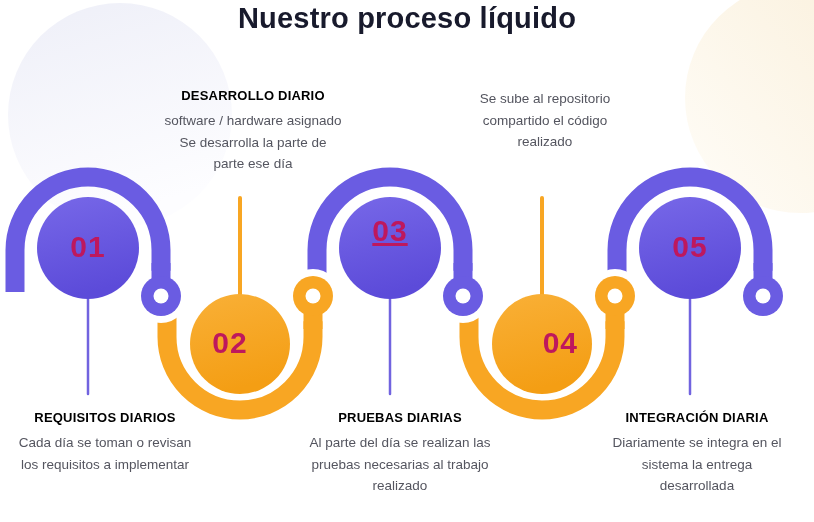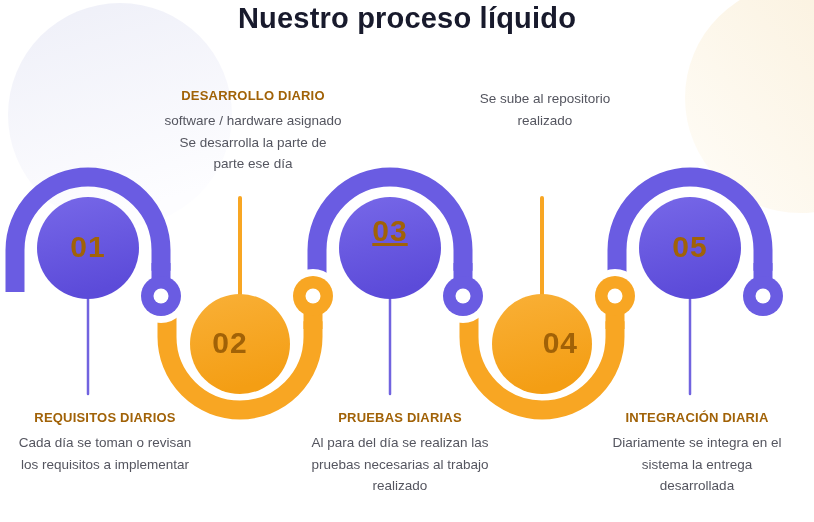--- a/index.html
+++ b/index.html
@@ -6,26 +6,26 @@
   .canvas{
     position:relative;width:814px;height:522px;overflow:hidden;background:#fff;
     font-family:"Liberation Sans",sans-serif;
   }
   .diagram-svg{position:absolute;left:0;top:0;}
   .page-title{
     position:absolute;left:0;top:2px;width:814px;text-align:center;
     font-size:29px;font-weight:bold;color:#181A2C;letter-spacing:0.2px;
   }
   .step-number{
-    position:absolute;width:72px;text-align:center;color:#a16207;
+    position:absolute;width:72px;text-align:center;color:#be185d;
     font-size:30px;font-weight:bold;letter-spacing:1px;
   }
   .step-text{position:absolute;width:240px;text-align:center;}
   .step-name{
-    font-size:13px;font-weight:bold;color:#a16207;letter-spacing:0.2px;margin-bottom:7px;
+    font-size:13px;font-weight:bold;color:#000000;letter-spacing:0.2px;margin-bottom:7px;
   }
   .desc-line{font-size:13.5px;color:#54555F;line-height:21.5px;}
 </style>
 </head>
 <body>
 
 <div class="canvas">
 
   <svg class="diagram-svg" width="814" height="522" viewBox="0 0 814 522">
     <defs>
@@ -118,27 +118,28 @@
 
   <div class="step-text" style="left:133px;top:88px;">
     <div class="step-name">DESARROLLO DIARIO</div>
     <div class="desc-line">software / hardware asignado</div>
     <div class="desc-line">Se desarrolla la parte de</div>
     <div class="desc-line">parte ese día</div>
   </div>
 
   <div class="step-text" style="left:280px;top:410px;">
     <div class="step-name">PRUEBAS DIARIAS</div>
-    <div class="desc-line">Al para del día se realizan las</div>
+    <div class="desc-line">Al parte del día se realizan las</div>
     <div class="desc-line">pruebas necesarias al trabajo</div>
     <div class="desc-line">realizado</div>
   </div>
 
   <div class="step-text" style="left:425px;top:88px;">
     <div class="desc-line">Se sube al repositorio</div>
+    <div class="desc-line">compartido el código</div>
     <div class="desc-line">realizado</div>
   </div>
 
   <div class="step-text" style="left:577px;top:410px;">
     <div class="step-name">INTEGRACIÓN DIARIA</div>
     <div class="desc-line">Diariamente se integra en el</div>
     <div class="desc-line">sistema la entrega</div>
     <div class="desc-line">desarrollada</div>
   </div>
 

